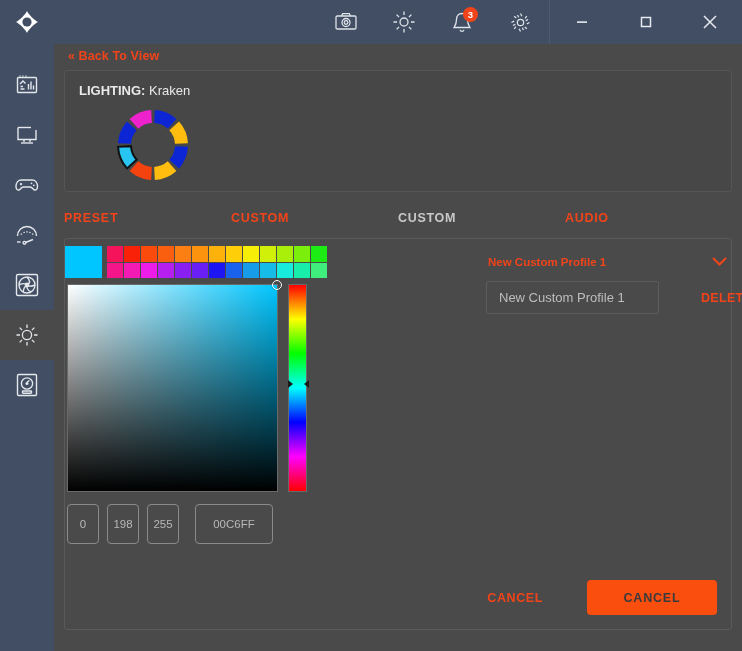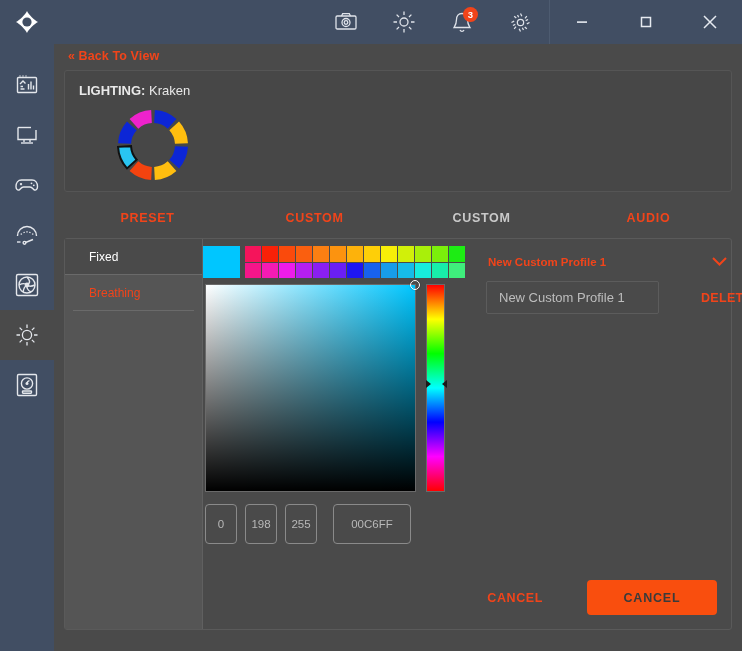--- a/index.html
+++ b/index.html
@@ -78,21 +78,21 @@
     margin-top:6px; width:196px; height:10px;
     background:#2b16e0; border:1px solid #b6247f;
   }
 
   
   .tabs {
     position:absolute; left:10px; top:153px; width:668px; height:42px;
     display:flex; align-items:center;
   }
   .tab {
-    flex: 1; text-align:center; font-size:12.5px; font-weight:bold;
+    flex: 1; text-align:left; font-size:12.5px; font-weight:bold;
     letter-spacing:0.7px; cursor:pointer; color:#f1441a;
   }
   .tab.active { color:#c9c9c9; }
 
   
   .panel {
     position:absolute; left:10px; top:194px; width:668px; height:392px;
     background:#4a4a4a; border:1px solid #5a5a5a; border-radius:3px;
     display:flex;
   }
@@ -358,24 +358,20 @@
 
     <div class="tabs">
       <div class="tab">PRESET</div>
       <div class="tab">CUSTOM</div>
       <div class="tab active">CUSTOM</div>
       <div class="tab">AUDIO</div>
     </div>
 
     <div class="panel">
 
-      <div class="modes">
-        <div class="mode selected">Fixed</div>
-        <div class="mode alt">Breathing</div>
-      </div>
 
       <div class="picker">
 
         <div class="swatches">
           <div class="big-swatch"></div>
           <div class="swatch-grid" id="swatch-grid">
               <div class="sw" style="background: rgb(245, 20, 91);"></div>
               <div class="sw" style="background: rgb(249, 33, 8);"></div>
               <div class="sw" style="background: rgb(250, 74, 12);"></div>
               <div class="sw" style="background: rgb(250, 95, 15);"></div>

